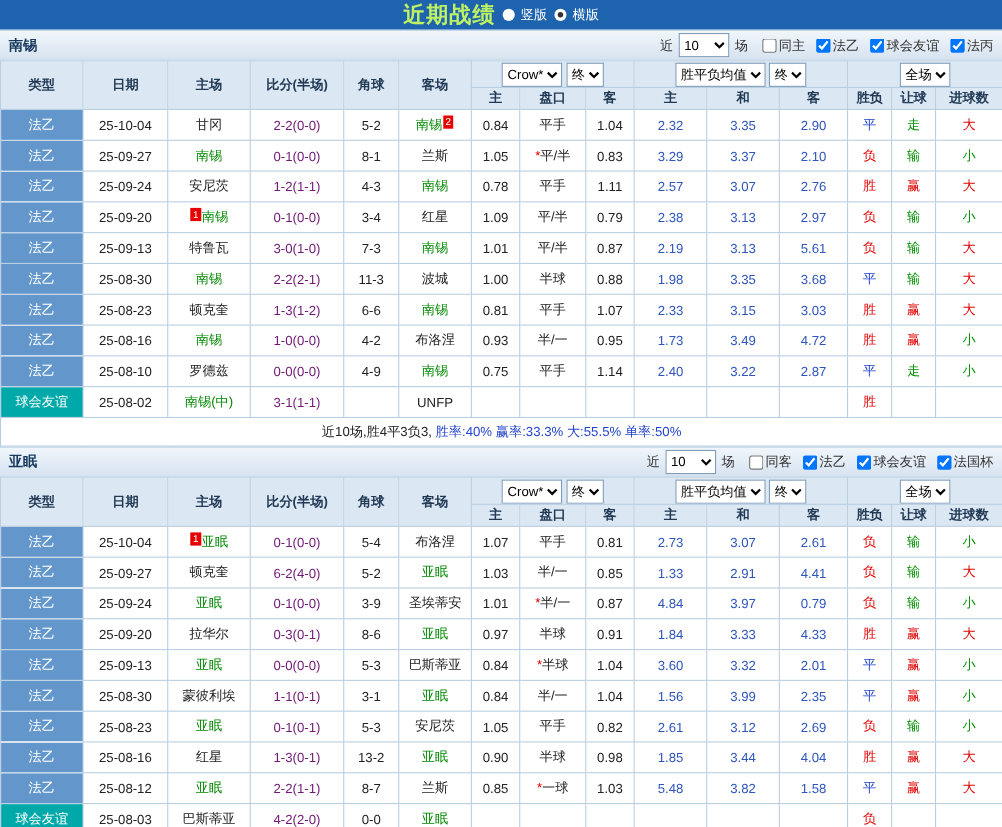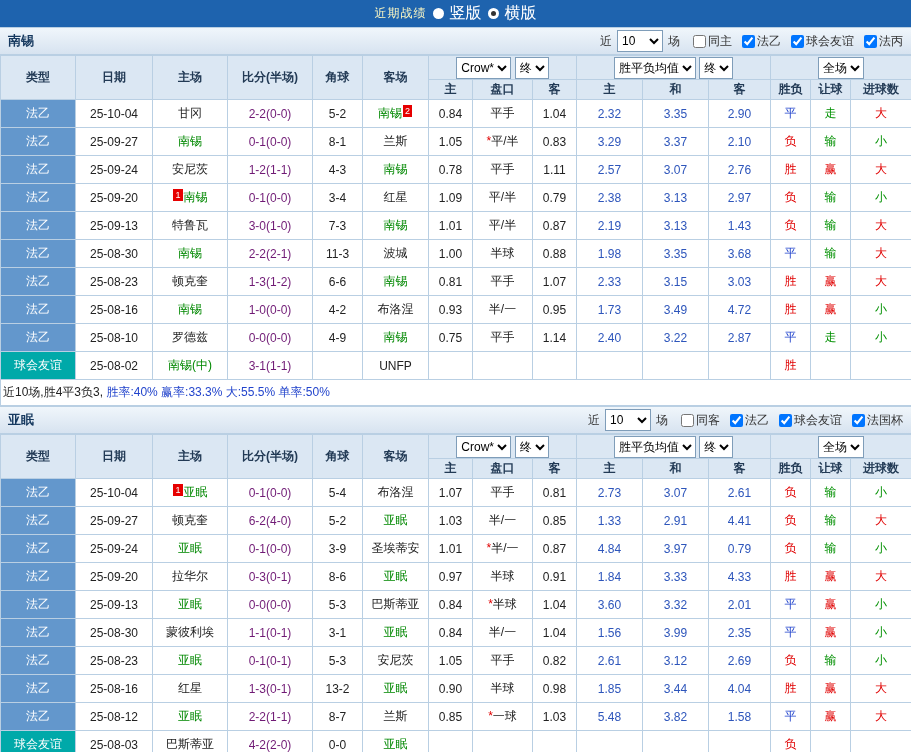--- a/index.html
+++ b/index.html
@@ -1,23 +1,23 @@
 <!DOCTYPE html>
 <html><head>
 <meta charset="utf-8">
 <style>
   *{box-sizing:border-box;margin:0;padding:0}
   html,body{width:911px;height:752px;overflow:hidden}
   body{font-family:"Liberation Sans","DejaVu Sans",sans-serif;font-size:12px;background:#fff;color:#222}
   
   .topbar{height:27px;background:#1e63ae;display:flex;align-items:center;justify-content:center;gap:6px;color:#fff}
-  .topbar .title{color:#fef9c3;font-weight:normal;font-size:12px;letter-spacing:1px}
+  .topbar .title{color:#bef264;font-weight:bold;font-size:20px;letter-spacing:1px}
   .radio{width:11px;height:11px;border-radius:50%;background:#fff;display:inline-block;position:relative;cursor:pointer}
   .radio.checked::after{content:'';position:absolute;left:3px;top:3px;width:5px;height:5px;border-radius:50%;background:#333}
-  .rlabel{color:#fff;font-size:16px}
+  .rlabel{color:#fff;font-size:12px}
   
   .band{height:28px;background:linear-gradient(#f0f6fb,#d7e3f0);border-top:1px solid #b9cfe3;border-bottom:1px solid #b9cfe3;display:flex;align-items:center;justify-content:space-between;padding:0 8px}
   .band .team{font-weight:bold;font-size:13px;color:#16395f}
   .controls{display:flex;align-items:center;gap:5px;color:#333}
   .filters{display:inline-flex;align-items:center;gap:2px}
   .filters label{display:inline-flex;align-items:center;margin-left:8px;cursor:pointer}
   .filters input{width:13px;height:13px;margin-right:2px}
   select{font-size:12px;height:22px;border:1px solid #7f9db9;background:#fff}
   .cnt{width:46px}
   
@@ -29,21 +29,21 @@
   .grid tbody td{height:28px}
   td.t-blue{background:#6397cc;color:#fff}
   td.t-teal{background:#00a9a9;color:#fff}
   .score{color:#701a75}
   .euro{color:#2d55bb}
   .me{color:#008800}
   .c-red{color:#e00000}
   .c-green{color:#009000}
   .c-blue{color:#2244cc}
   .badge{display:inline-block;background:#e60000;color:#fff;font-size:9px;line-height:12px;padding:0 2px;margin:0 1px;vertical-align:3px}
-  .sumrow td{height:26px;background:#fff;text-align:left}
+  .sumrow td{height:26px;background:#fff;text-align:center}
 </style>
 </head>
 <body>
 
 <div class="topbar">
   <span class="title">近期战绩</span>
   <span class="radio"></span>
   <span class="rlabel">竖版</span>
   <span class="radio checked"></span>
   <span class="rlabel">横版</span>
@@ -199,21 +199,21 @@
         <td>25-09-13</td>
         <td><span>特鲁瓦</span></td>
         <td class="score">3-0(1-0)</td>
         <td>7-3</td>
         <td><span class="me">南锡</span></td>
         <td>1.01</td>
         <td>平/半</td>
         <td>0.87</td>
         <td class="euro">2.19</td>
         <td class="euro">3.13</td>
-        <td class="euro">1.43</td>
+        <td class="euro">5.61</td>
         <td class="c-red">负</td>
         <td class="c-green">输</td>
         <td class="c-red">大</td>
       </tr>
       <tr>
         <td class="type t-blue">法乙</td>
         <td>25-08-30</td>
         <td><span class="me">南锡</span></td>
         <td class="score">2-2(2-1)</td>
         <td>11-3</td>

